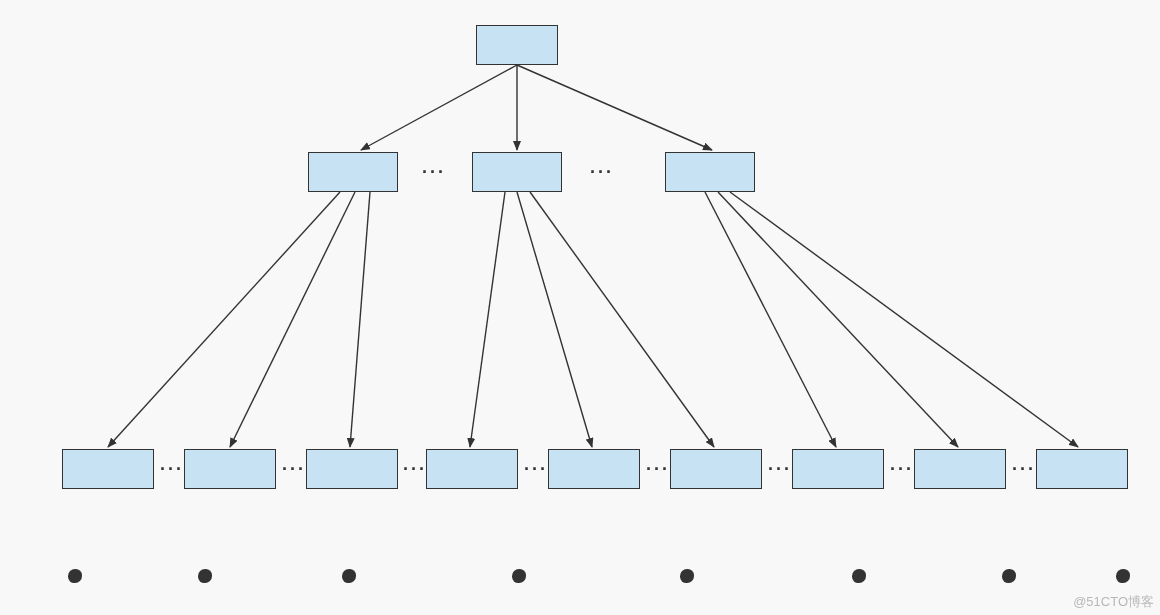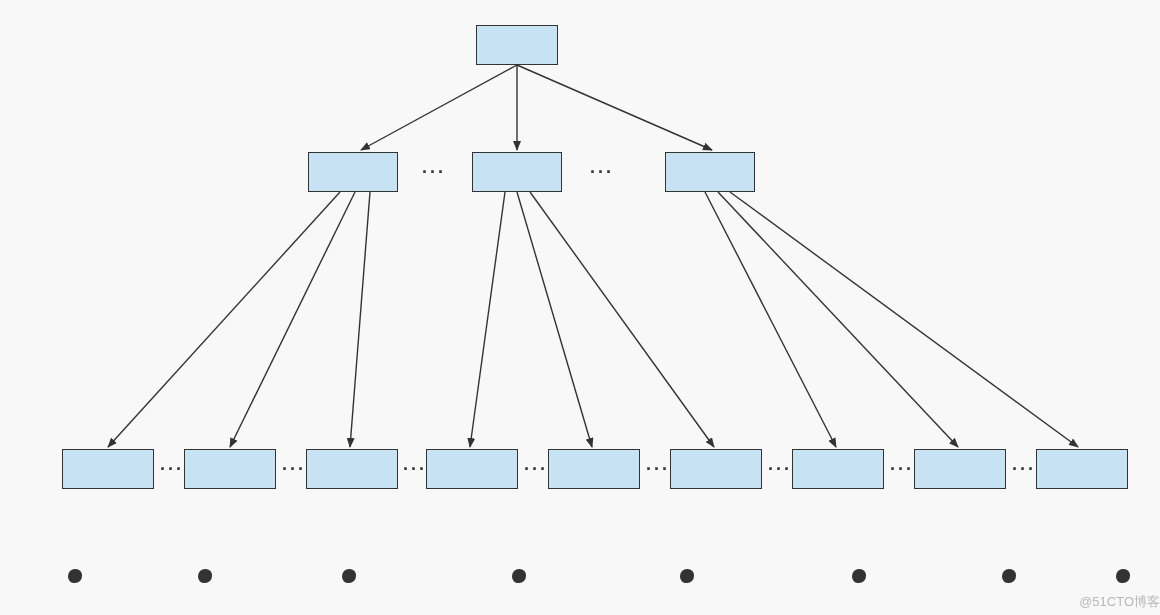--- a/index.html
+++ b/index.html
@@ -27,21 +27,21 @@
   }
   .dot {
     position: absolute;
     width: 14px;
     height: 14px;
     background: #333;
     border-radius: 50% 45% 50% 45%;
   }
   .watermark {
     position: absolute;
-    right: 0;
+    right: 6px;
     bottom: 4px;
     font-size: 13px;
     color: #b8b8b8;
     font-family: "Microsoft YaHei", Arial, sans-serif;
   }
   svg.edges {
     position: absolute;
     left: 0;
     top: 0;
     width: 1160px;

